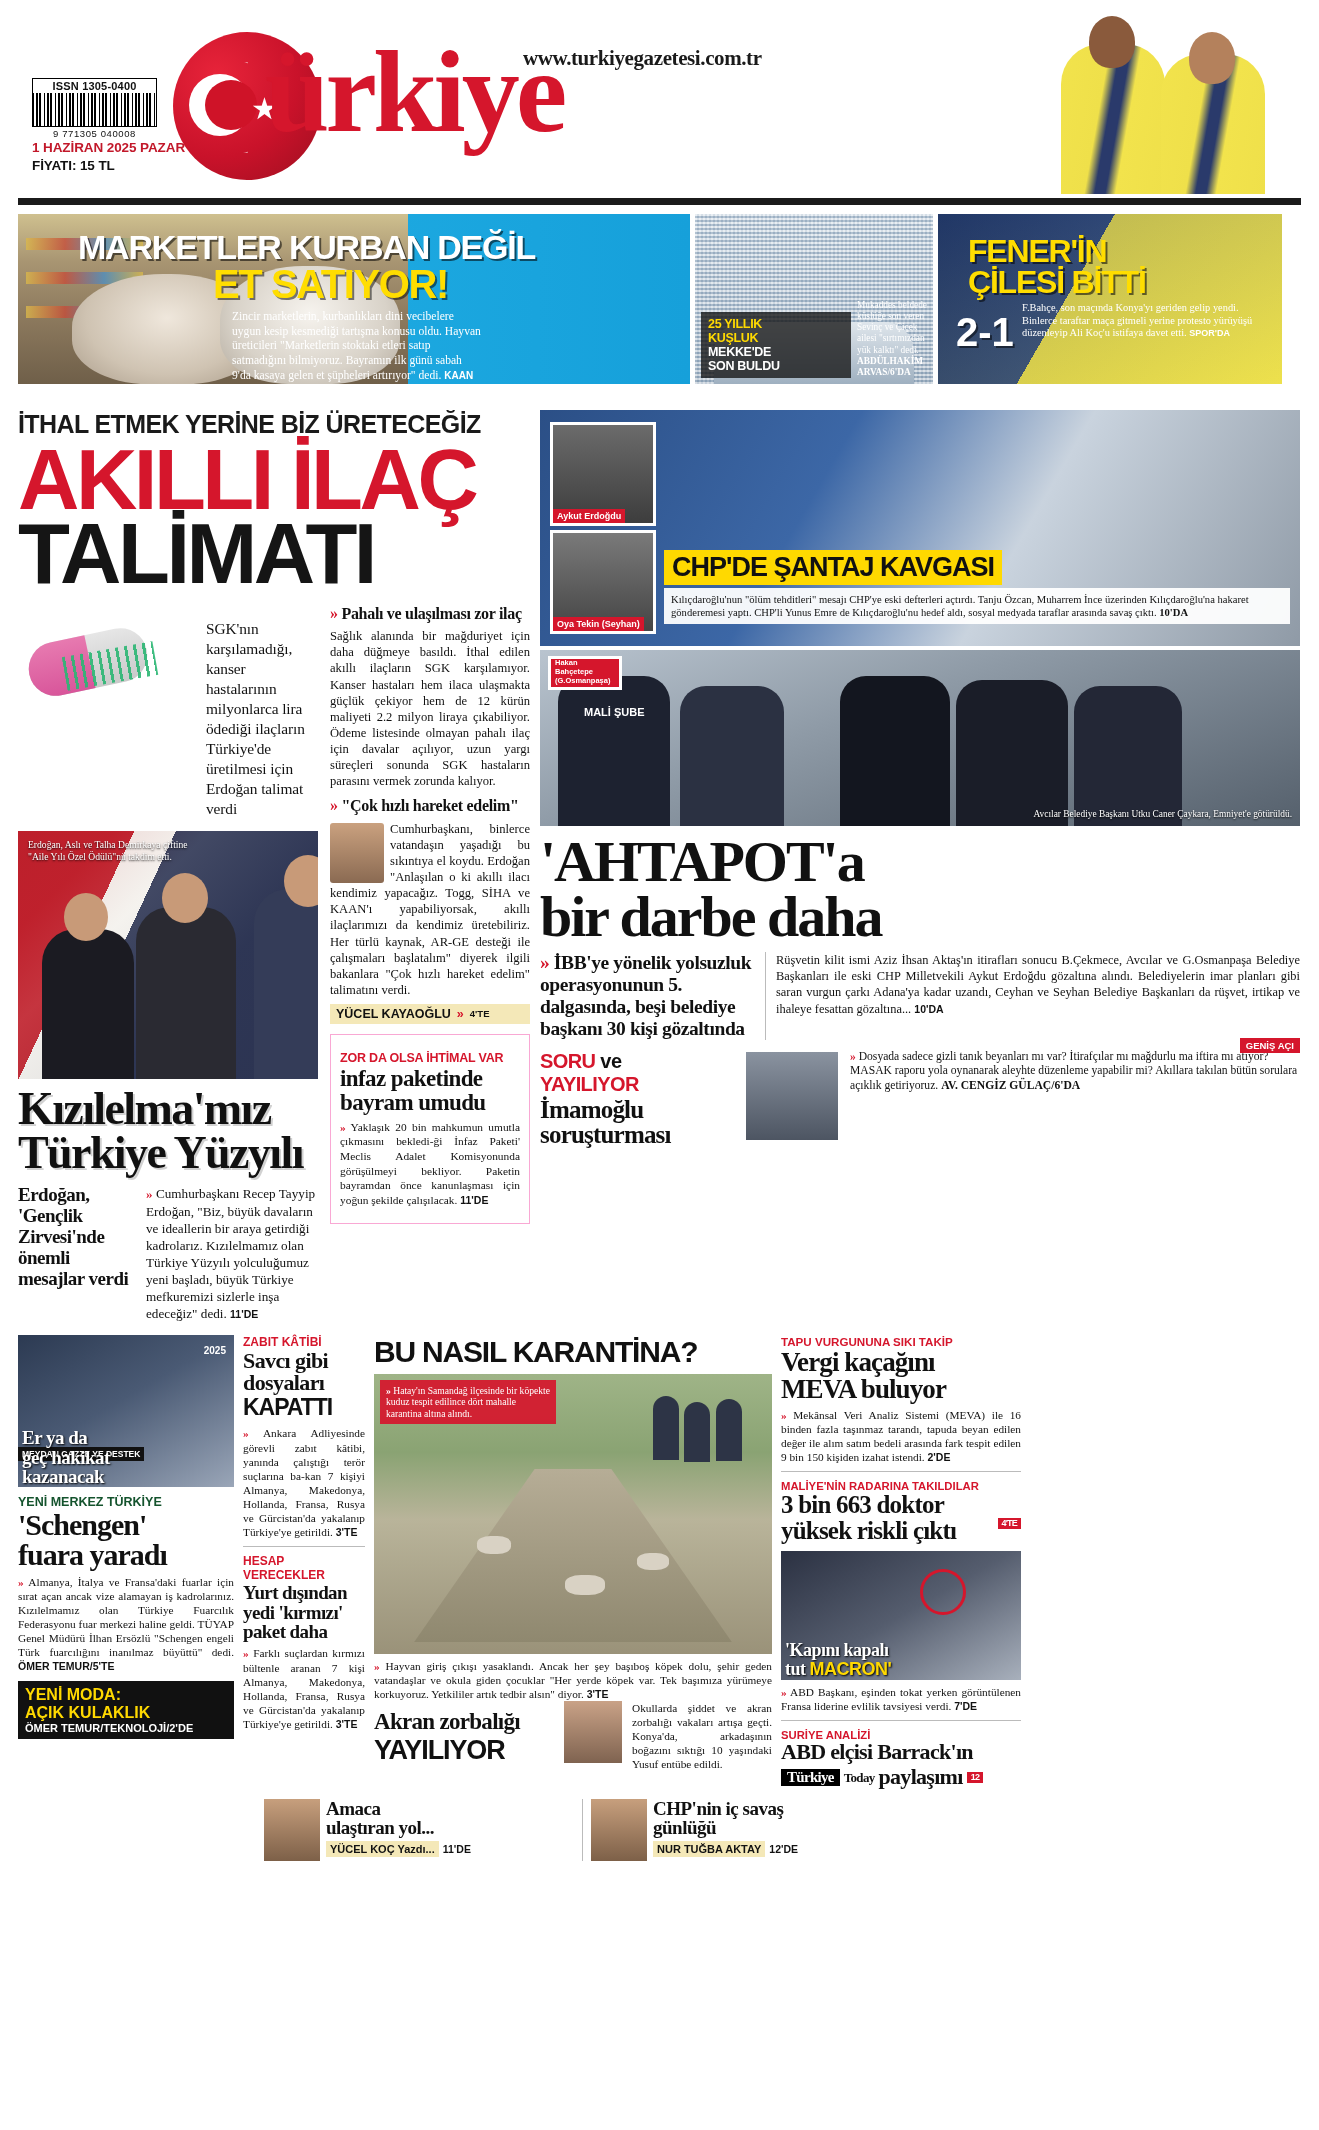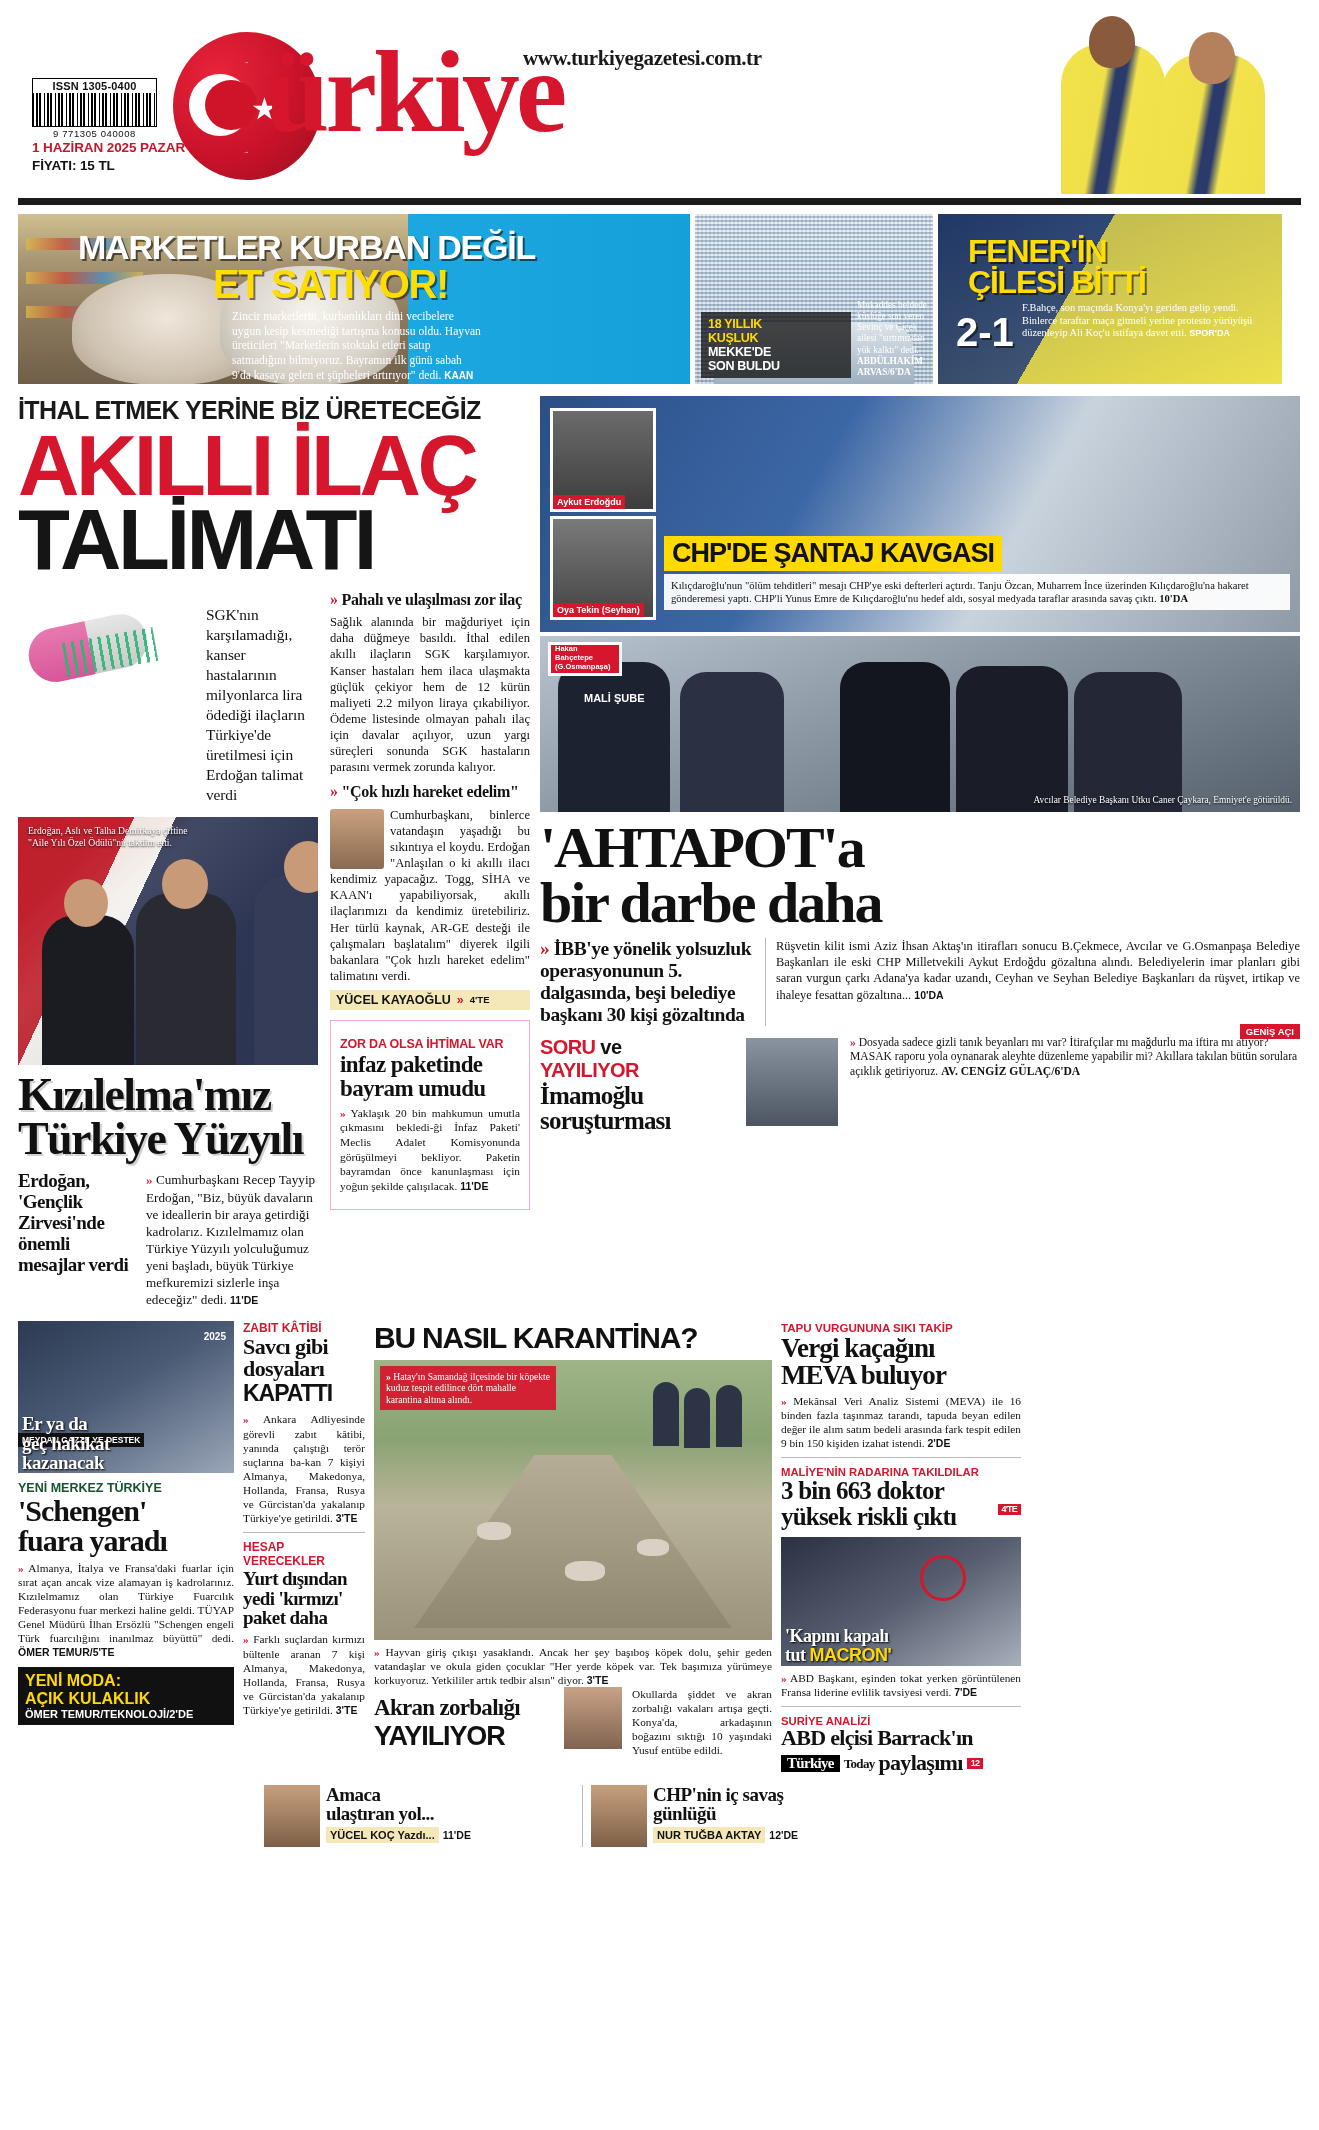--- a/index.html
+++ b/index.html
@@ -111,21 +111,21 @@
   .fener-h { position:absolute; left:30px; top:22px; font-family:"Liberation Sans",sans-serif;
      font-weight:800; font-size:32px; color:#ffdd00; letter-spacing:-1.2px; line-height:.98;
      text-shadow:2px 2px 0 rgba(0,0,0,.55); }
   .fener-score { position:absolute; left:18px; top:96px; font-family:"Liberation Sans",sans-serif;
      font-weight:800; font-size:40px; color:#fff; text-shadow:2px 2px 0 rgba(0,0,0,.5); }
   .fener-body { position:absolute; left:84px; top:88px; width:246px; font-size:10.4px;
      line-height:1.22; color:#fff; }
   .fener-body b { font-family:"Liberation Sans",sans-serif; font-size:9px; }
 
   
-  .main { display:flex; gap:10px; margin-top:12px; }
+  .main { display:flex; gap:10px; margin-top:26px; }
   .col-left { width:512px; }
   .col-right { width:760px; }
 
   .kicker-lg { font-family:"Liberation Sans",sans-serif; font-weight:600; font-size:25px;
      letter-spacing:-.6px; color:#1a1a1a; }
   .mega { font-family:"Liberation Sans",sans-serif; font-weight:800; font-size:85px;
      line-height:.87; letter-spacing:-3.5px; margin-top:4px; }
   .mega .red { color:#d5162c; }
   .mega .blk { color:#151515; }
 
@@ -366,21 +366,21 @@
       <div class="ts-body">
         <span>Zincir marketlerin, kurbanlıkları dini vecibelere uygun kesip kesmediği tartışma konusu oldu. Hayvan üreticileri "Marketlerin stoktaki etleri satıp satmadığını bilmiyoruz. Bayramın ilk günü sabah 9'da kasaya gelen et şüpheleri artırıyor" dedi.</span>
         <b>KAAN ZENGİNLİ/6'DA</b>
       </div>
     </div>
 
     <div class="ts-mekke">
       <div class="crowd"></div>
       <div class="people"></div>
       <div class="mekke-cap">
-        <span class="y">18 YILLIK</span><br>
+        <span class="y">25 YILLIK</span><br>
         <span class="y">KUŞLUK</span><br>
         <span>MEKKE'DE</span><br>
         <span>SON BULDU</span>
       </div>
       <div class="mekke-sub">
         <span>Mukaddes beldede küslüğe son veren Sevinç ve Çiçek ailesi "sırtımızdan yük kalktı" dedi.</span>
         <b>ABDÜLHAKİM ARVAS/6'DA</b>
       </div>
     </div>
 

